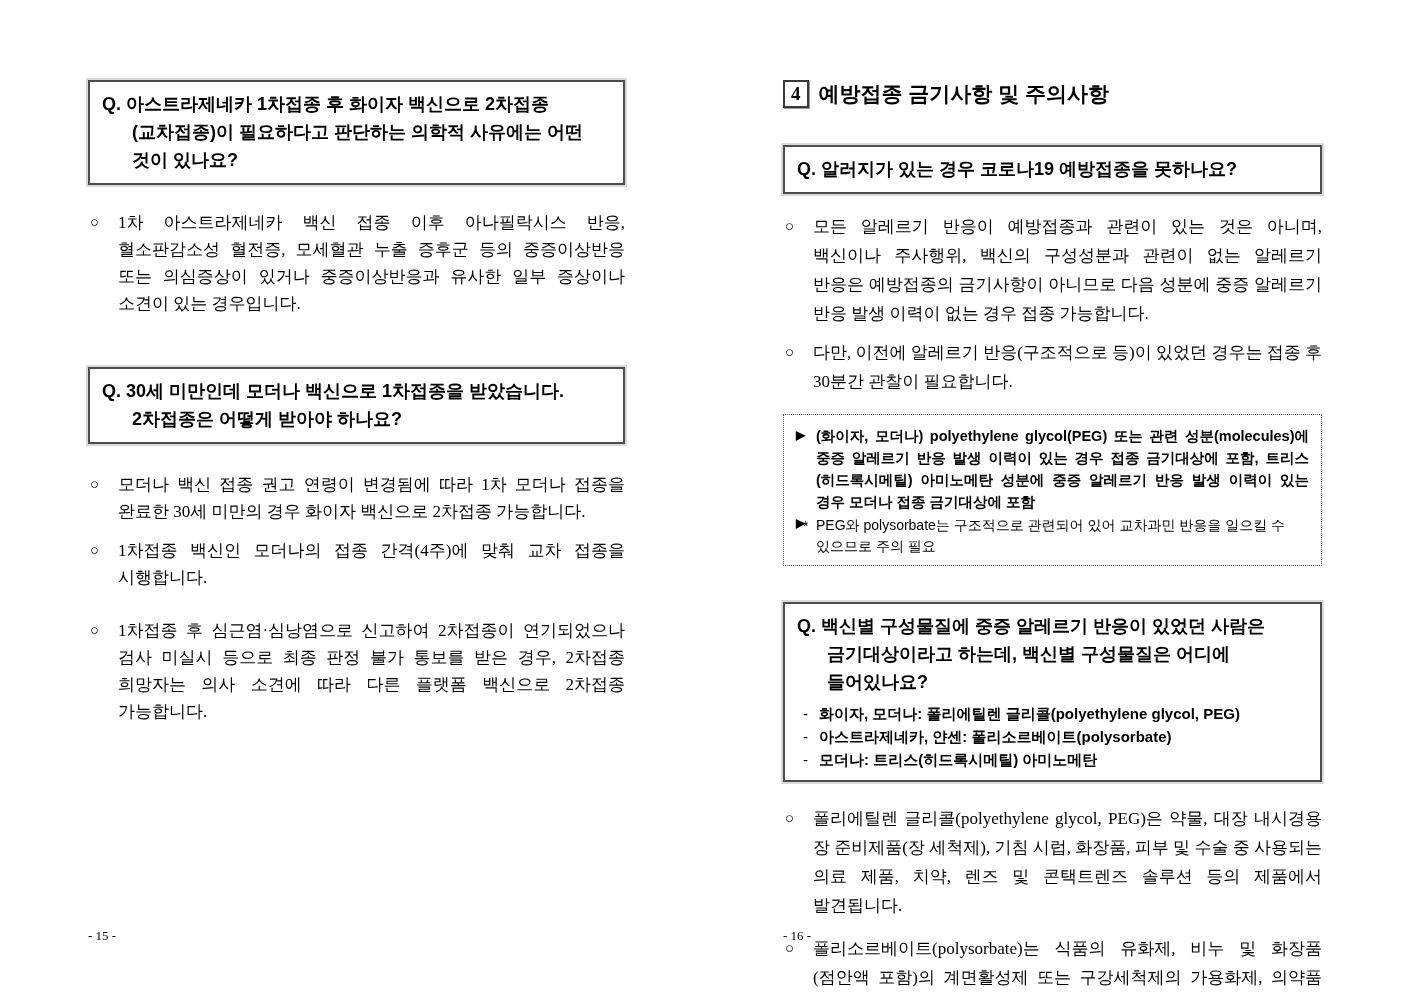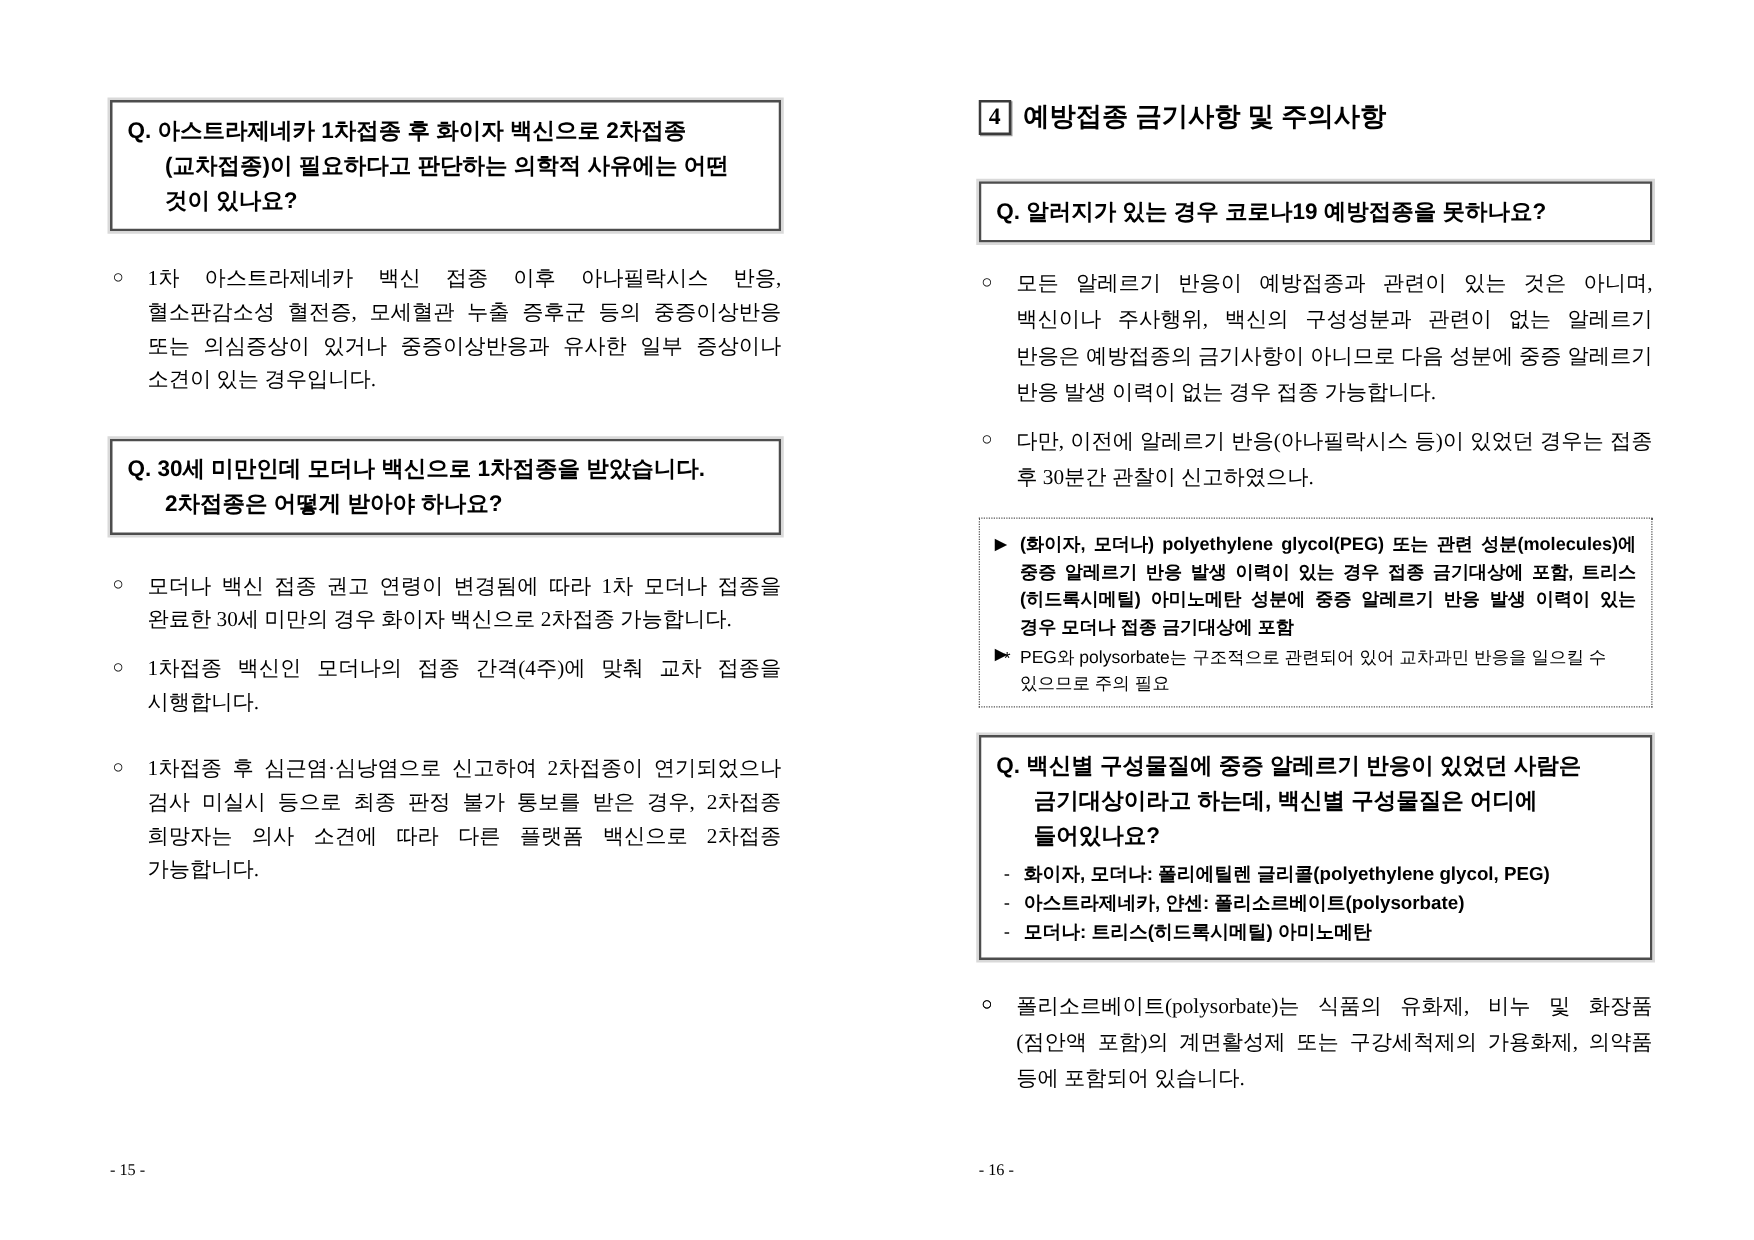--- a/index.html
+++ b/index.html
@@ -117,30 +117,30 @@
     left: 0;
     width: 100%;
     text-align: left;
     font-size: 13px;
     line-height: 20px;
   }
 
   
   .mt-top     { margin-top: 80px; }
   .lp-a1      { margin-top: 24px; }
-  .lp-q2      { margin-top: 34px; }
+  .lp-q2      { margin-top: 50px; }
   .lp-a2      { margin-top: 27px; }
   .lp-a3      { margin-top: 12px; }
   .lp-q3      { margin-top: 42px; }
   .lp-a4      { margin-top: 26px; }
   .rp-q1      { margin-top: 37px; }
   .rp-a1      { margin-top: 18px; }
   .rp-a2      { margin-top: 10px; }
   .rp-note    { margin-top: 18px; }
-  .rp-q2      { margin-top: 22px; }
+  .rp-q2      { margin-top: 36px; }
   .rp-a3      { margin-top: 22px; }
   .rp-a4      { margin-top: 14px; }
 </style>
 </head>
 <body>
 
 <div class="page page-left">
 
   <div class="qbox mt-top">
     <span class="qtext">Q. 아스트라제네카 1차접종 후 화이자 백신으로 2차접종(교차접종)이 필요하다고 판단하는 의학적 사유에는 어떤 것이 있나요?</span>
@@ -183,21 +183,21 @@
   <div class="qbox rp-q1">
     <span class="qtext">Q. 알러지가 있는 경우 코로나19 예방접종을 못하나요?</span>
   </div>
 
   <div class="ans rp-a1">
     <span class="mk">○</span>
     <span class="tx">모든 알레르기 반응이 예방접종과 관련이 있는 것은 아니며, 백신이나 주사행위, 백신의 구성성분과 관련이 없는 알레르기 반응은 예방접종의 금기사항이 아니므로 다음 성분에 중증 알레르기 반응 발생 이력이 없는 경우 접종 가능합니다.</span>
   </div>
   <div class="ans rp-a2">
     <span class="mk">○</span>
-    <span class="tx">다만, 이전에 알레르기 반응(아나필락시스 등)이 있었던 경우는 접종 후 30분간 관찰이 신고하였으나.</span>
+    <span class="tx">다만, 이전에 알레르기 반응(구조적으로 등)이 있었던 경우는 접종 후 30분간 관찰이 필요합니다.</span>
   </div>
 
   <div class="notebox rp-note">
     <div class="note-item">
       <span class="mk">▶</span>
       <span>(화이자, 모더나) polyethylene glycol(PEG) 또는 관련 성분(molecules)에 중증 알레르기 반응 발생 이력이 있는 경우 접종 금기대상에 포함, 트리스(히드록시메틸) 아미노메탄 성분에 중증 알레르기 반응 발생 이력이 있는 경우 모더나 접종 금기대상에 포함</span>
     </div>
     <div class="note-item">
       <span class="mk">▶</span>
     </div>
@@ -220,20 +220,21 @@
       </div>
       <div class="sub-item">
         <span class="mk">-</span>
         <span>모더나: 트리스(히드록시메틸) 아미노메탄</span>
       </div>
     </div>
   </div>
 
   <div class="ans rp-a3">
     <span class="mk">○</span>
+    <span class="tx">폴리에틸렌 글리콜(polyethylene glycol, PEG)은 약물, 대장 내시경용 장 준비제품(장 세척제), 기침 시럽, 화장품, 피부 및 수술 중 사용되는 의료 제품, 치약, 렌즈 및 콘택트렌즈 솔루션 등의 제품에서 발견됩니다.</span>
   </div>
   <div class="ans rp-a4">
     <span class="mk">○</span>
     <span class="tx">폴리소르베이트(polysorbate)는 식품의 유화제, 비누 및 화장품(점안액 포함)의 계면활성제 또는 구강세척제의 가용화제, 의약품 등에 포함되어 있습니다.</span>
   </div>
 
   <div class="page-footer">- 16 -</div>
 </div>
 
 </body></html>

